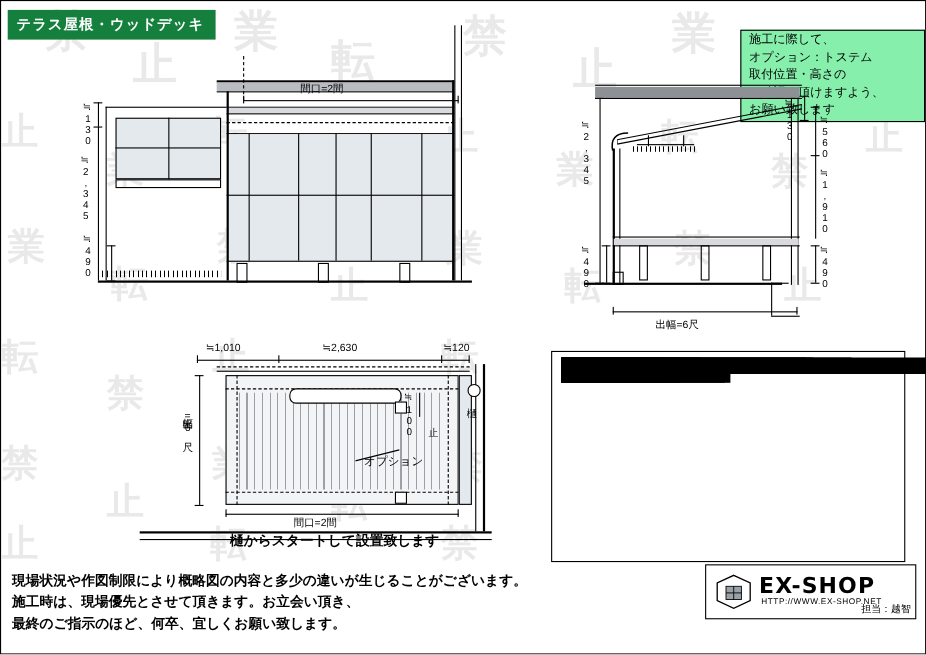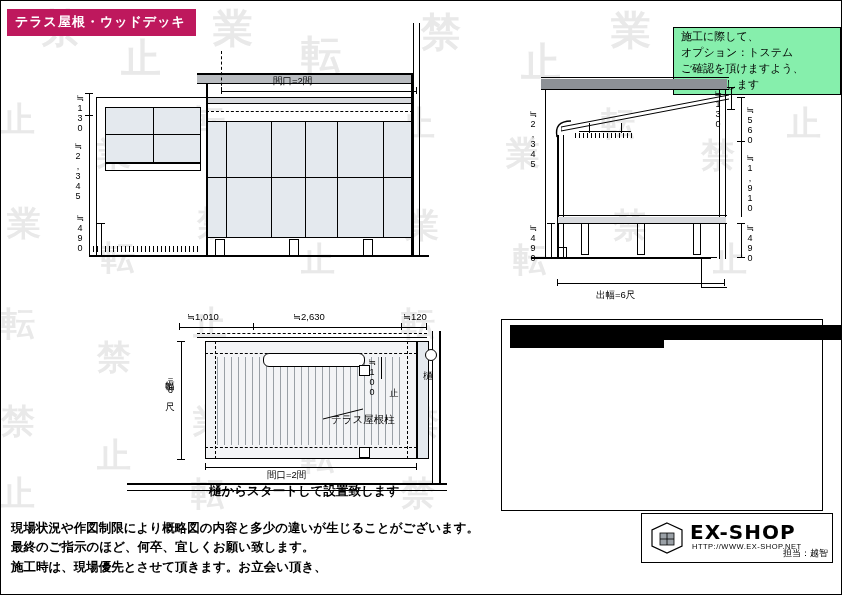--- a/index.html
+++ b/index.html
@@ -6,21 +6,21 @@
   body{width:842px;height:595px;background:#ffffff;font-family:"Liberation Sans","DejaVu Sans",sans-serif;overflow:hidden;}
   #page{position:relative;width:842px;height:595px;box-sizing:border-box;border:1px solid #000;background:#fff;}
 
   
   .wm{position:absolute;inset:0;overflow:hidden;pointer-events:none;}
   .wm span{position:absolute;color:#e9e9e9;font-weight:bold;font-family:"DejaVu Sans",sans-serif;white-space:pre;}
   .wmA{font-size:40px;letter-spacing:2px;}
   .wmB{font-size:34px;letter-spacing:1px;}
 
   
-  #title-tag{position:absolute;left:6px;top:8px;background:#be185d;color:#fff;font-size:13px;font-weight:bold;
+  #title-tag{position:absolute;left:6px;top:8px;background:#15803d;color:#fff;font-size:13px;font-weight:bold;
     padding:4px 10px 5px 8px;letter-spacing:1px;}
 
   
   #note-box{position:absolute;left:672px;top:26px;width:152px;border:1px solid #000;background:#86efac;
     padding:1px 7px;font-size:11px;line-height:1.45;}
   #note-box div{white-space:nowrap;}
 
   
   #spec-box{position:absolute;left:500px;top:318px;width:322px;height:192px;border:1px solid #000;background:#fff;
     padding:5px 8px;font-size:10.5px;line-height:1.42;box-sizing:border-box;}
@@ -106,20 +106,21 @@
     <span class="wmB" style="left:0px;top:470px;">止</span>
     <span class="wmB" style="left:190px;top:470px;">転</span>
     <span class="wmB" style="left:400px;top:470px;">禁</span>
   </div>
 
   <div id="title-tag">テラス屋根・ウッドデッキ</div>
 
   <div id="note-box">
     <div>施工に際して、</div>
     <div>オプション：トステム</div>
+    <div>取付位置・高さの</div>
     <div>ご確認を頂けますよう、</div>
     <div>お願い致します</div>
   </div>
 
   <div>
 
     <div class="ln v" style="left:95px;top:96px;height:158px;"></div>
     <div class="ln h" style="left:95px;top:96px;width:110px;"></div>
 
     <div class="box glass" style="left:104px;top:106px;width:96px;height:56px;"></div>
@@ -311,21 +312,21 @@
     <div class="dimtick" style="left:204px;top:462px;"></div>
     <div class="dimtick" style="left:415px;top:462px;"></div>
     <div class="lbl" style="left:266px;top:468px;">間口=2間</div>
 
     <div class="ln h" style="left:336px;top:412px;width:0px;"></div>
     <div style="position:absolute;left:322px;top:406px;">
       <svg width="48" height="14" viewBox="0 0 48 14">
         <line x1="0" y1="12" x2="40" y2="2" stroke="#000" stroke-width="1"></line>
       </svg>
     </div>
-    <div class="lbl" style="left:330px;top:412px;font-size:10.5px;">テラス屋根柱</div>
+    <div class="lbl" style="left:330px;top:412px;font-size:10.5px;">オプション</div>
 
     <div class="lbl" style="left:208px;top:482px;font-size:12.5px;font-weight:bold;">樋からスタートして設置致します</div>
   </div>
 
   <div id="spec-box">
     <div class="ln">トステム　ライザーテラスⅡR型　テラスタイプ　単体　積雪～20cm対応</div>
     <div class="ln">間口=関東間2.0間（柱立4/3,440mm　屋根幅3,660mm）</div>
     <div class="ln">出幅=6尺（1,785mm）</div>
     <div class="ln">色：シャイングレー</div>
     <div class="ln">屋根材：ポリカーボネート（ブルースモーク）</div>
@@ -337,22 +338,22 @@
     <div class="ln">間口=関東間2.0間（3,660mm）</div>
     <div class="ln">出幅=6尺（1,833mm）</div>
     <div class="ln">色=ダークブラウン</div>
     <div class="ln">床板：縦貼り/標準</div>
     <div class="ln">幕板：幕板Aタイプ</div>
     <div class="ln">束柱：束柱Aタイプ</div>
   </div>
 
   <div id="bottom-note">
     <div>現場状況や作図制限により概略図の内容と多少の違いが生じることがございます。</div>
+    <div>施工時は、現場優先とさせて頂きます。お立会い頂き、</div>
     <div>最終のご指示のほど、何卒、宜しくお願い致します。</div>
-    <div>施工時は、現場優先とさせて頂きます。お立会い頂き、</div>
   </div>
 
   <div id="logo-box">
     <div id="logo-cube">
       <svg width="34" height="34" viewBox="0 0 34 34">
         <polygon points="17,2 32,9 32,25 17,32 2,25 2,9" fill="none" stroke="#000" stroke-width="1.2"></polygon>
         <rect x="10" y="12" width="14" height="12" fill="#9aa0a6" stroke="#000" stroke-width="0.8"></rect>
         <line x1="17" y1="12" x2="17" y2="24" stroke="#000" stroke-width="0.8"></line>
         <line x1="10" y1="18" x2="24" y2="18" stroke="#000" stroke-width="0.8"></line>
       </svg>

